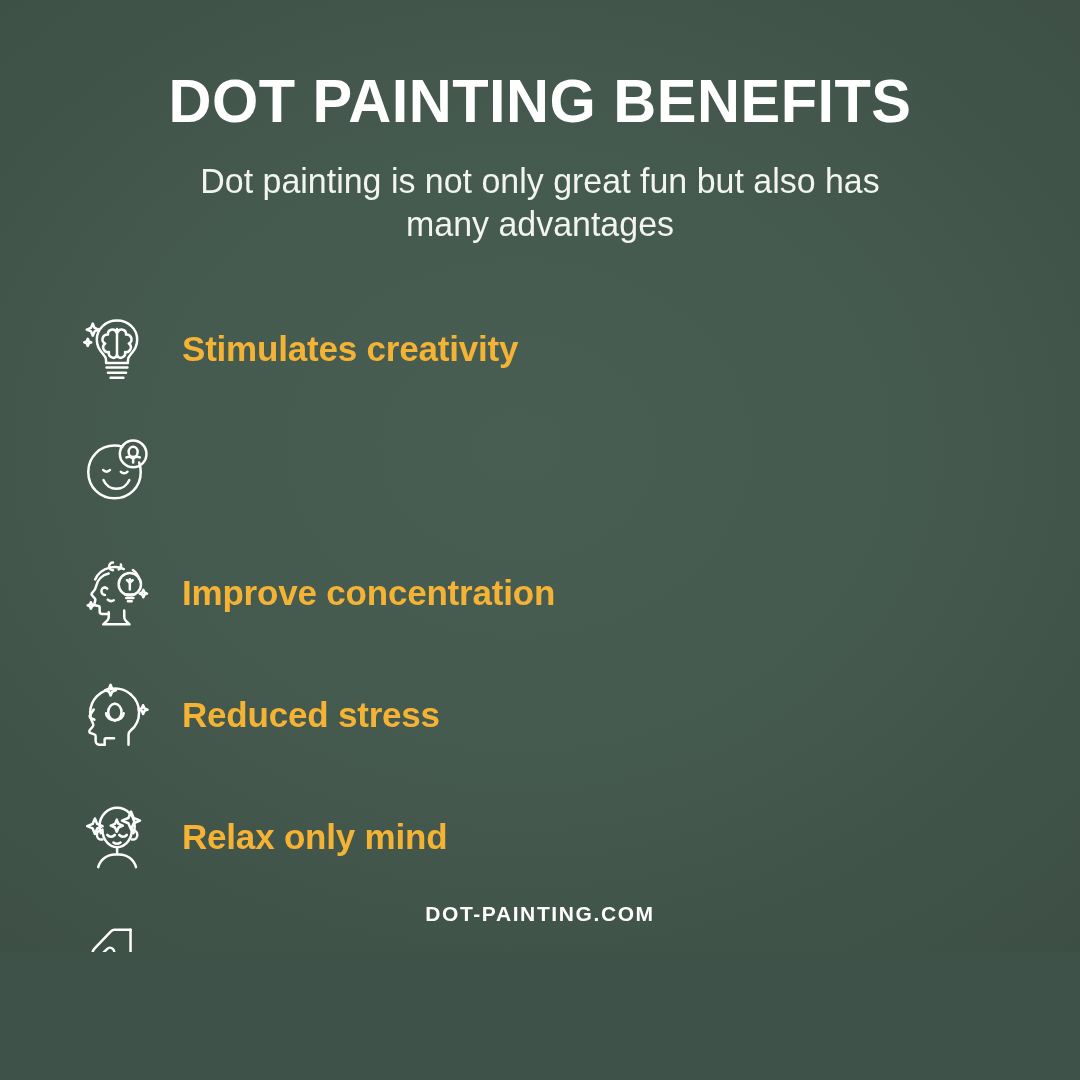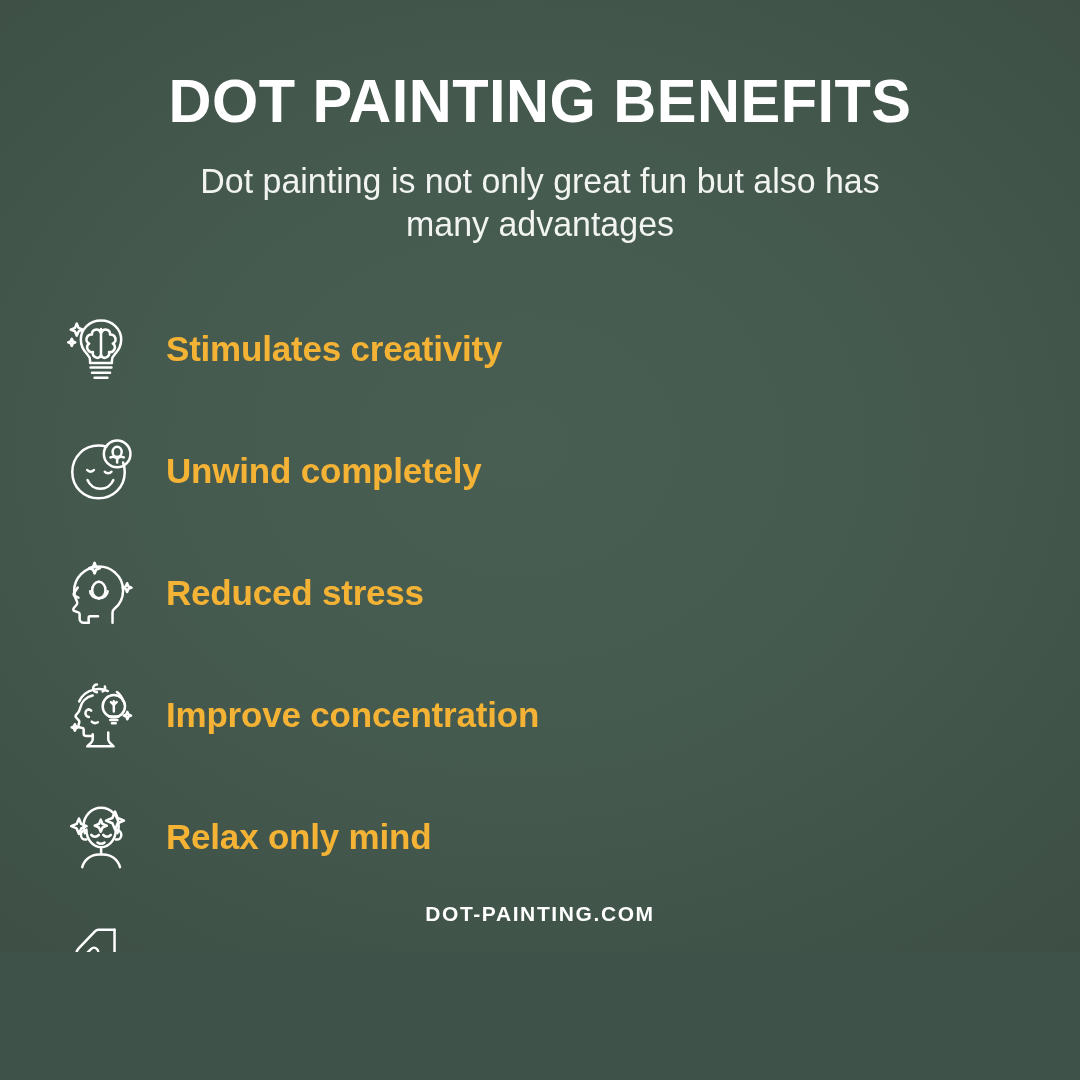--- a/index.html
+++ b/index.html
@@ -63,21 +63,21 @@
     position: absolute;
     top: 288px;
     left: 0;
     right: 0;
   }
 
   .benefit-row {
     display: flex;
     align-items: center;
     height: 122px;
-    padding-left: 62px;
+    padding-left: 78px;
   }
 
   .benefit-icon {
     flex: 0 0 78px;
     width: 78px;
     height: 78px;
     display: flex;
     align-items: center;
     justify-content: center;
   }
@@ -146,39 +146,20 @@
           <path d="M50.6 24.8c.9 2.5 1.4 5.2 1.4 8C52 45.7 42.1 55 29.9 55 17.7 55 7.8 45.7 7.8 32.8 7.8 19.9 17.7 10.6 29.9 10.6c2.3 0 4.6.3 6.6 1"></path>
           <path d="M20.4 31.2c1.4 1.8 4.2 1.8 5.6 0"></path>
           <path d="M35.2 32.6c1.4 1.8 4.2 1.8 5.6 0"></path>
           <path d="M20.6 39.6c1.9 4.5 6.2 7.4 10.9 7.4 4.7 0 9-2.9 10.9-7.4"></path>
           <circle cx="45.6" cy="17.6" r="11.2"></circle>
           <path d="M45.6 11.6c-2.1 0-3.8 1.9-3.8 4.3 0 2.4 1.7 4.3 3.8 4.3s3.8-1.9 3.8-4.3c0-2.4-1.7-4.3-3.8-4.3z"></path>
           <path d="M45.6 20.2v4.6"></path>
           <path d="M45.6 21.6c-1.5-1.6-3.8-2-5.6-1M45.6 21.6c1.5-1.6 3.8-2 5.6-1"></path>
         </svg>
       </span>
-      <span class="benefit-label">Unwind completely</span>
-    </li>
-
-    <li class="benefit-row">
-      <span class="benefit-icon">
-        <svg viewBox="0 0 64 64" fill="none" stroke="#ffffff" stroke-width="2.1" stroke-linecap="round" stroke-linejoin="round">
-          <path d="M43.6 14.6C39.6 11.2 34.4 9.4 28.8 9.8 17.8 10.6 9.4 19.4 9.4 30c0 3.4.9 6.6 2.4 9.3.5.8.4 1.7-.2 2.4l-2.5 2.9c-.8.9-.4 2.3.8 2.7l3 1c.7.2 1.1.9 1.1 1.6v3.8c0 1.9 1.5 3.4 3.4 3.4h4.2"></path>
-          <path d="M21.6 57.1v-4.4c0-.6.5-1.1 1.1-1.1h6.8"></path>
-          <path d="M43.6 14.6c4.3 3.7 7 9.1 7 15.2 0 6.2-2.8 11.8-7.3 15.5-1 .8-1.6 2-1.6 3.3v8.5"></path>
-          <path d="M12.4 27.4l-3.2 4.8c-.5.8-.2 1.8.6 2.2l3.2 1.5"></path>
-          <path d="M30.2 22.6c-3.1 0-5.6 3.1-5.6 6.9 0 3.8 2.5 6.9 5.6 6.9"></path>
-          <path d="M30.2 22.6c3.1 0 5.6 3.1 5.6 6.9 0 3.8-2.5 6.9-5.6 6.9"></path>
-          <path d="M30.2 36.4c-4.1 0-7.4-2.6-7.4-5.8"></path>
-          <path d="M30.2 36.4c4.1 0 7.4-2.6 7.4-5.8"></path>
-          <path d="M26.6 6.6l1.3 3.2 3.2 1.3-3.2 1.3-1.3 3.2-1.3-3.2-3.2-1.3 3.2-1.3z"></path>
-          <path d="M54 23.8l1.1 2.6 2.6 1.1-2.6 1.1-1.1 2.6-1.1-2.6-2.6-1.1 2.6-1.1z"></path>
-        </svg>
-      </span>
-      <span class="benefit-label">Reduced stress</span>
     </li>
 
     <li class="benefit-row">
       <span class="benefit-icon">
         <svg viewBox="0 0 64 64" fill="none" stroke="#ffffff" stroke-width="2.1" stroke-linecap="round" stroke-linejoin="round">
           <path d="M25 15.6c-5.6 1.3-9.6 5.6-10.6 10.8-.4 2.2-1.5 3.6-2.8 4.8-1.1 1-1.3 2-.5 2.9l2.2 2.4c.5.6.6 1.2.4 1.9l-.6 2c-.3 1 .3 1.9 1.3 2.1l2 .4c.6.1 1 .6 1 1.2v3.5c0 1.2 1 2.1 2.2 2.1h5.6"></path>
           <path d="M25 48.3v4.2c0 1-.4 1.9-1.1 2.6l-3.5 3.3h22.2l-3.3-3.2c-.8-.8-1.2-1.8-1.2-2.9v-5.6"></path>
           <path d="M21.8 27.4c-1.6 0-2.9 1.4-2.9 3.1 0 1.7 1.3 3.1 2.9 3.1"></path>
           <path d="M21.8 27.4c.8 0 1.5.3 2 .9"></path>
           <path d="M24.2 37.6c1.4 1.3 3.5 1.5 5.1.5"></path>
@@ -194,20 +175,38 @@
           <path d="M54.2 29.4l.9 2.2 2.2.9-2.2.9-.9 2.2-.9-2.2-2.2-.9 2.2-.9z"></path>
           <path d="M10 39.8l.8 1.9 1.9.8-1.9.8-.8 1.9-.8-1.9-1.9-.8 1.9-.8z"></path>
         </svg>
       </span>
       <span class="benefit-label">Improve concentration</span>
     </li>
 
     <li class="benefit-row">
       <span class="benefit-icon">
         <svg viewBox="0 0 64 64" fill="none" stroke="#ffffff" stroke-width="2.1" stroke-linecap="round" stroke-linejoin="round">
+          <path d="M43.6 14.6C39.6 11.2 34.4 9.4 28.8 9.8 17.8 10.6 9.4 19.4 9.4 30c0 3.4.9 6.6 2.4 9.3.5.8.4 1.7-.2 2.4l-2.5 2.9c-.8.9-.4 2.3.8 2.7l3 1c.7.2 1.1.9 1.1 1.6v3.8c0 1.9 1.5 3.4 3.4 3.4h4.2"></path>
+          <path d="M21.6 57.1v-4.4c0-.6.5-1.1 1.1-1.1h6.8"></path>
+          <path d="M43.6 14.6c4.3 3.7 7 9.1 7 15.2 0 6.2-2.8 11.8-7.3 15.5-1 .8-1.6 2-1.6 3.3v8.5"></path>
+          <path d="M12.4 27.4l-3.2 4.8c-.5.8-.2 1.8.6 2.2l3.2 1.5"></path>
+          <path d="M30.2 22.6c-3.1 0-5.6 3.1-5.6 6.9 0 3.8 2.5 6.9 5.6 6.9"></path>
+          <path d="M30.2 22.6c3.1 0 5.6 3.1 5.6 6.9 0 3.8-2.5 6.9-5.6 6.9"></path>
+          <path d="M30.2 36.4c-4.1 0-7.4-2.6-7.4-5.8"></path>
+          <path d="M30.2 36.4c4.1 0 7.4-2.6 7.4-5.8"></path>
+          <path d="M26.6 6.6l1.3 3.2 3.2 1.3-3.2 1.3-1.3 3.2-1.3-3.2-3.2-1.3 3.2-1.3z"></path>
+          <path d="M54 23.8l1.1 2.6 2.6 1.1-2.6 1.1-1.1 2.6-1.1-2.6-2.6-1.1 2.6-1.1z"></path>
+        </svg>
+      </span>
+      <span class="benefit-label">Reduced stress</span>
+    </li>
+
+    <li class="benefit-row">
+      <span class="benefit-icon">
+        <svg viewBox="0 0 64 64" fill="none" stroke="#ffffff" stroke-width="2.1" stroke-linecap="round" stroke-linejoin="round">
           <path d="M18.4 28.8c-.7-1.8-1.1-3.8-1.1-5.9 0-8.6 6.6-15.6 14.8-15.6s14.8 7 14.8 15.6c0 2.1-.4 4.1-1.1 5.9"></path>
           <path d="M18.4 26.4c-1.9.2-3.3 1.9-3.3 3.9 0 2.2 1.7 3.9 3.8 3.9h.8"></path>
           <path d="M45.8 26.4c1.9.2 3.3 1.9 3.3 3.9 0 2.2-1.7 3.9-3.8 3.9h-.8"></path>
           <path d="M19.7 25.6c0 8.2 5.5 15 12.4 15s12.4-6.8 12.4-15"></path>
           <path d="M23.8 30.2c1.6 2 4.8 2 6.4 0"></path>
           <path d="M33.9 30.2c1.6 2 4.8 2 6.4 0"></path>
           <path d="M29 36.6c1.8 1.3 4.2 1.3 6 0"></path>
           <path d="M32.1 40.6v4.6"></path>
           <path d="M16.2 57.4c1.7-6.2 7.4-10.6 14-10.6h3.8c6.6 0 12.3 4.4 14 10.6"></path>
           <path d="M13.4 16.4l1.9 4.6 4.6 1.9-4.6 1.9-1.9 4.6-1.9-4.6-4.6-1.9 4.6-1.9z"></path>

